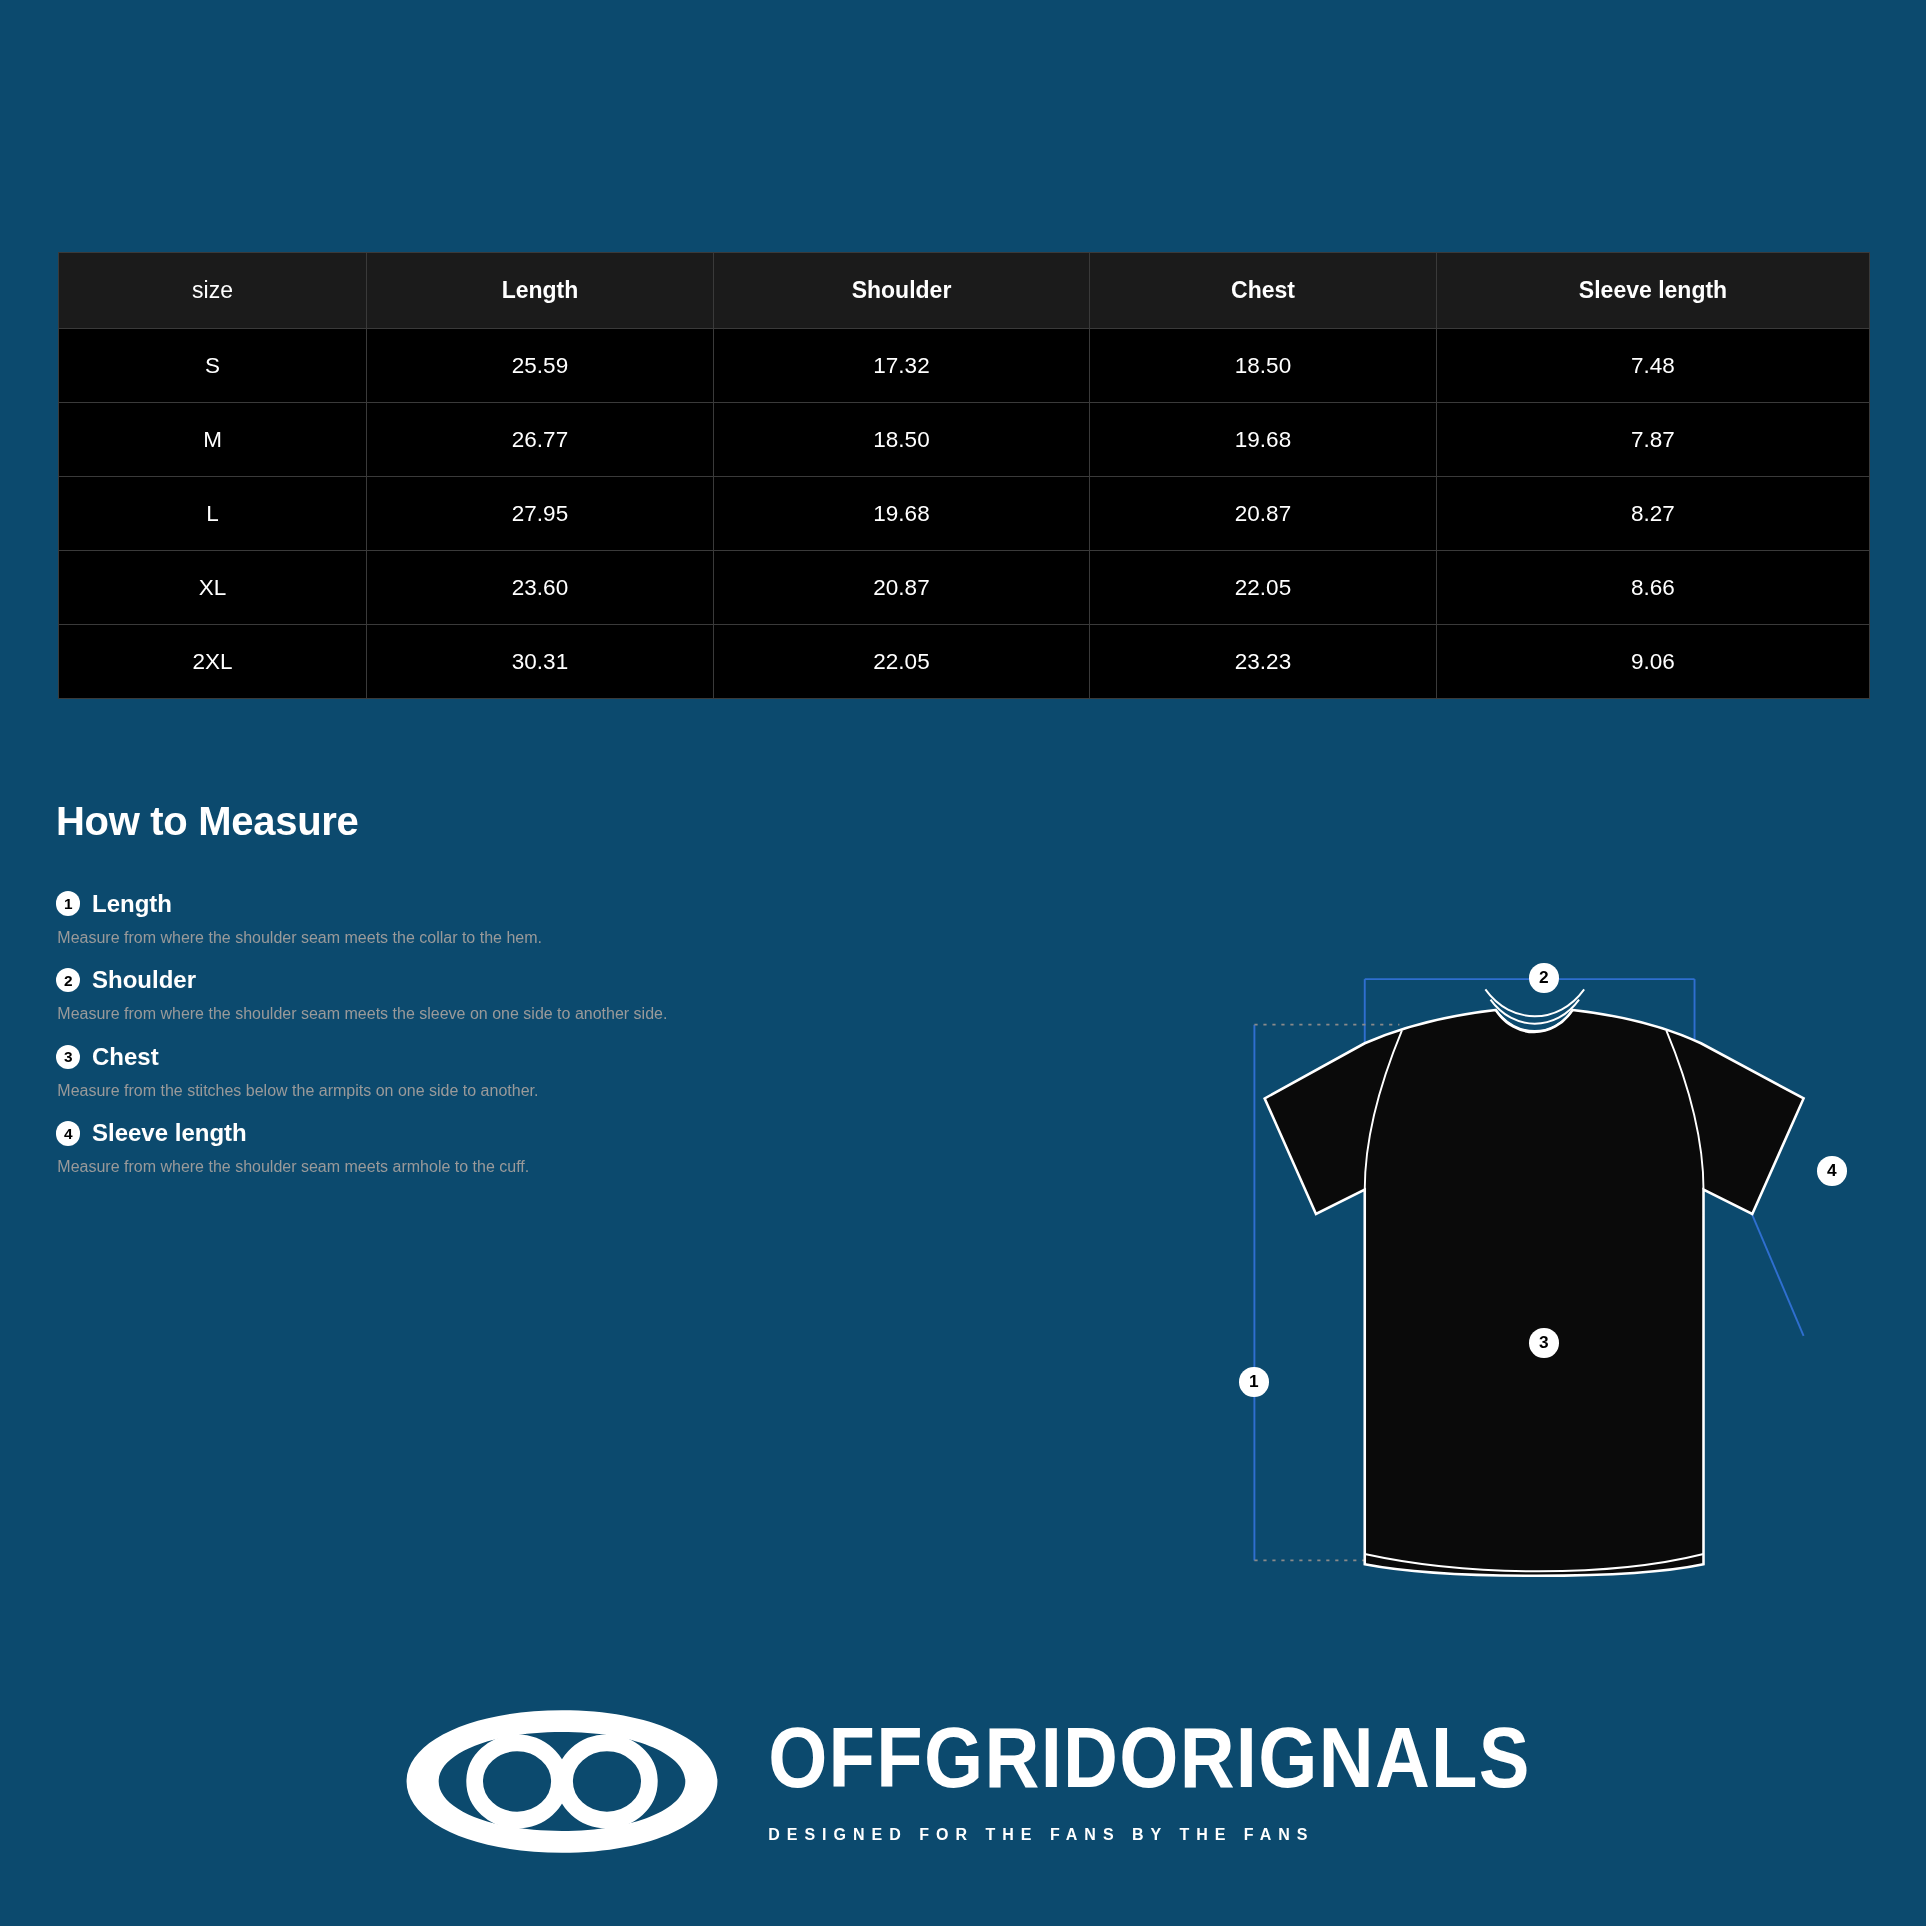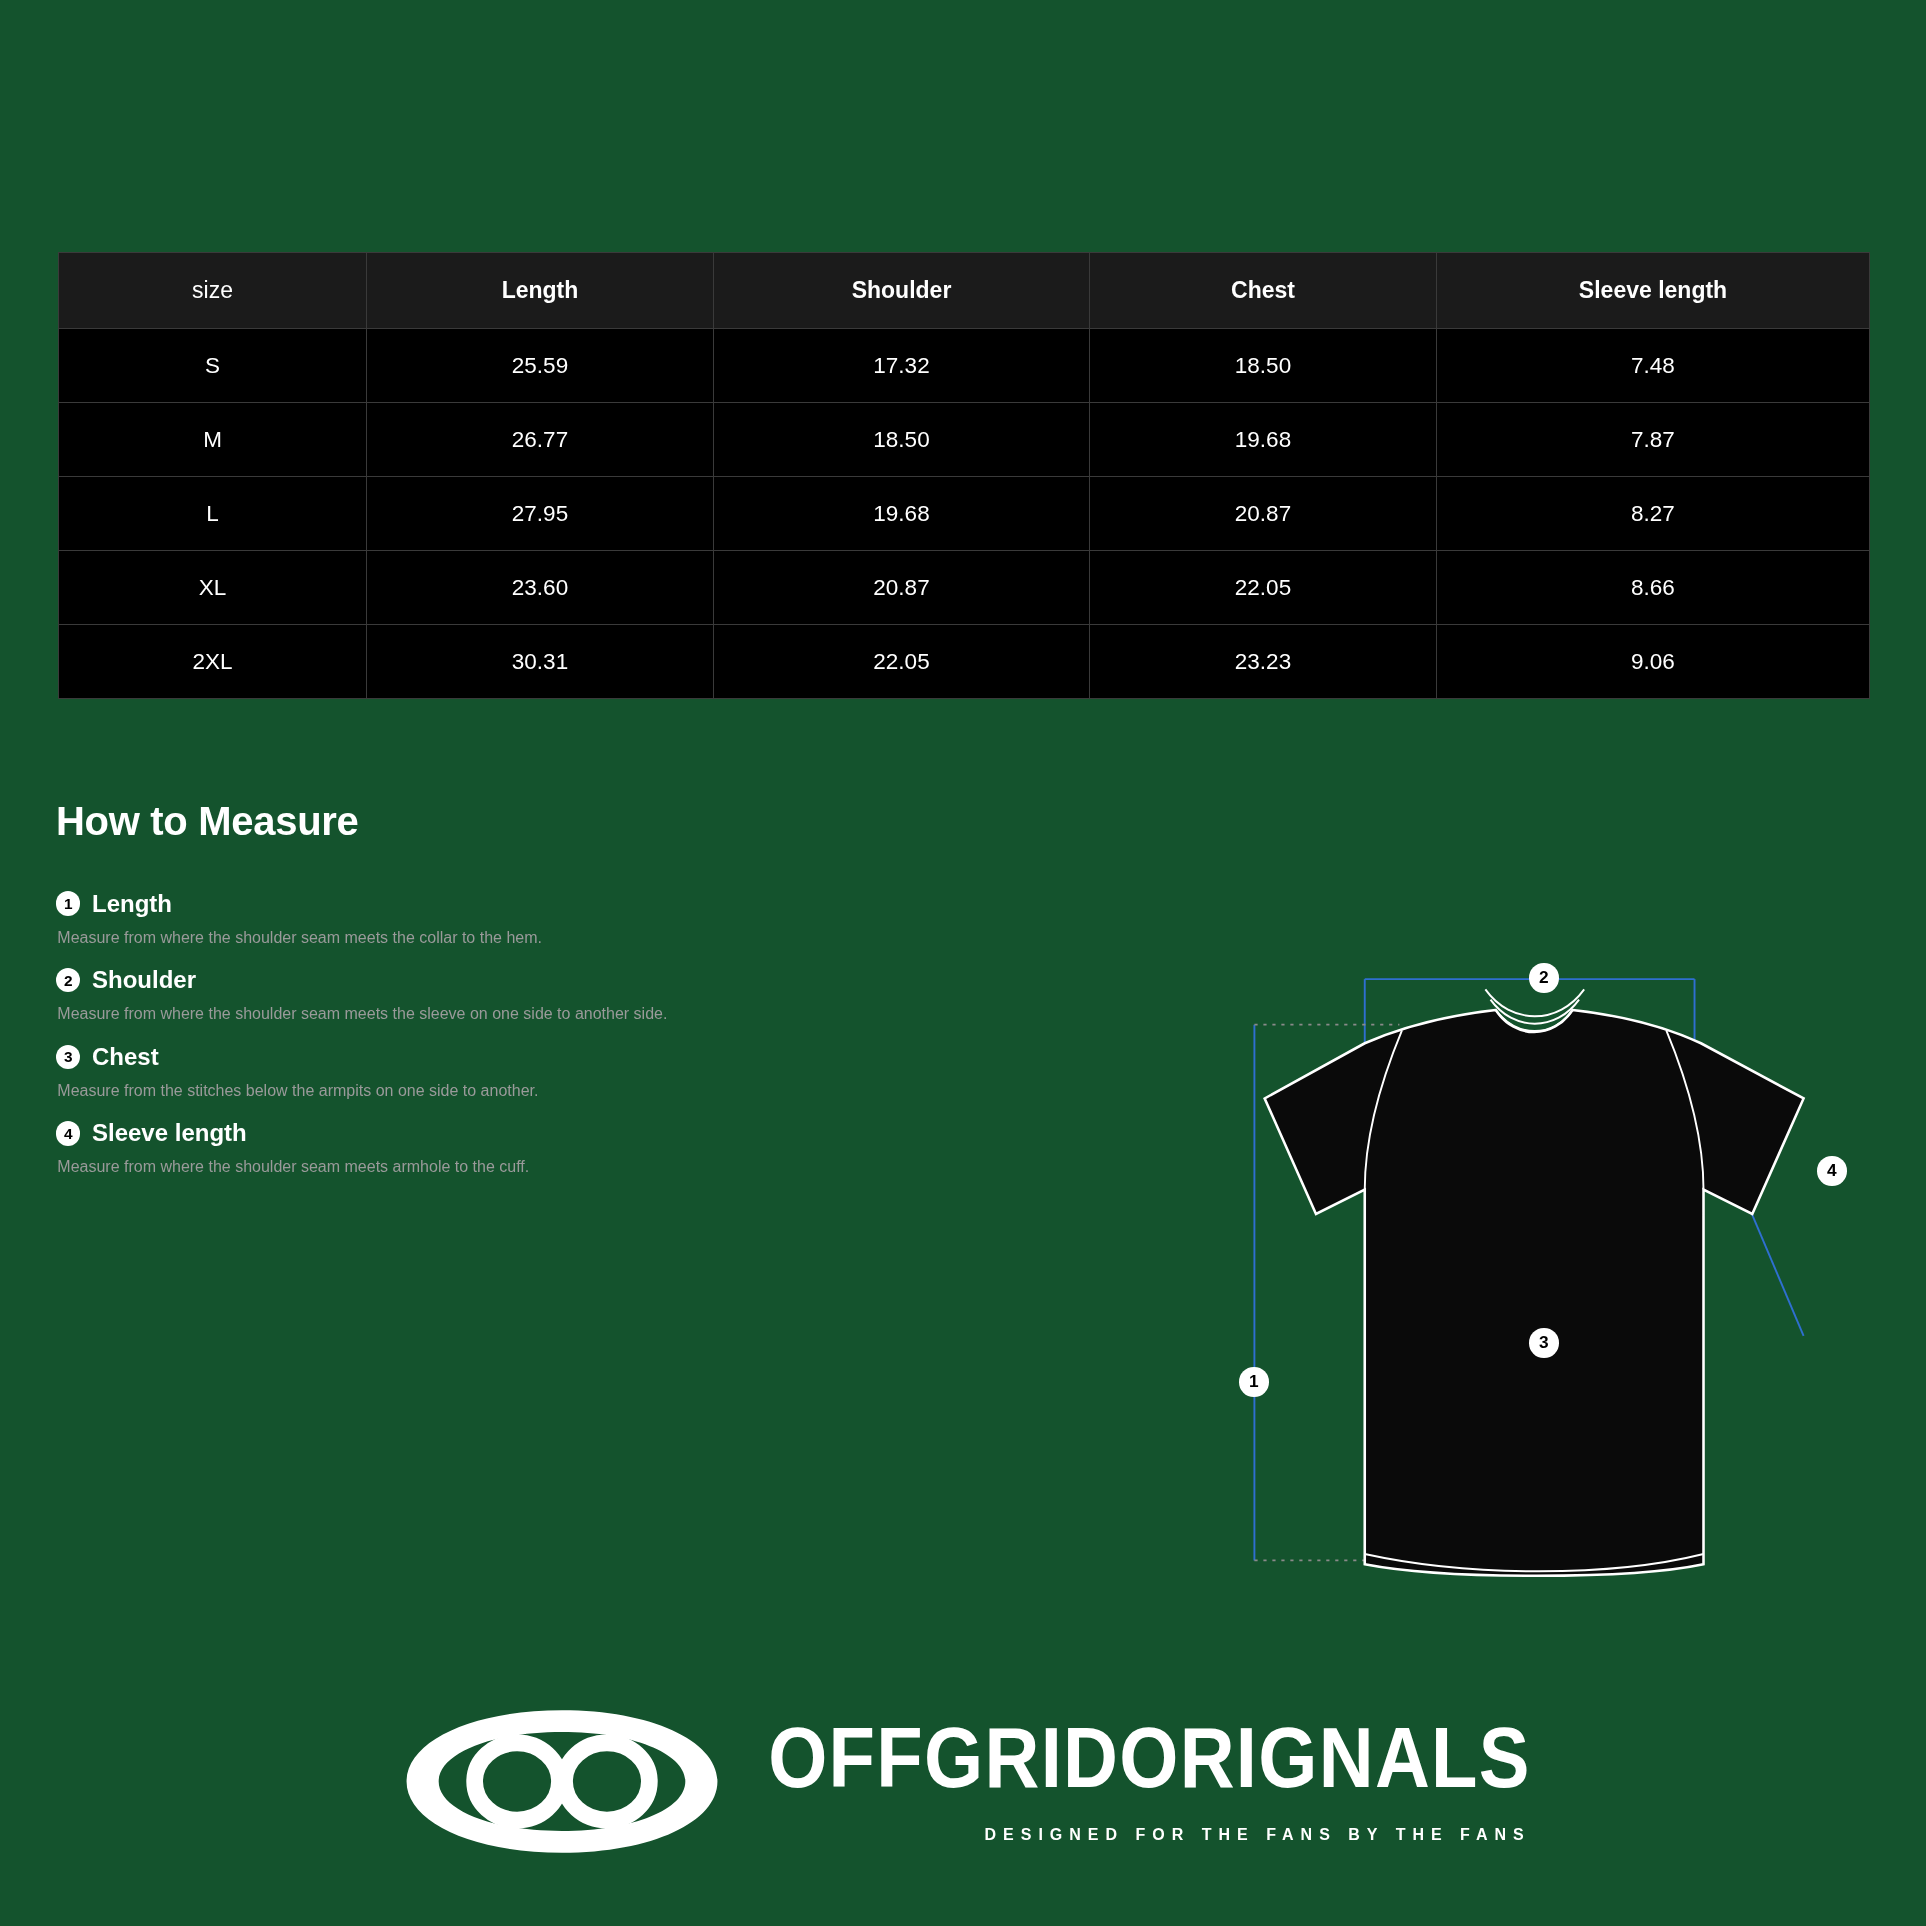--- a/index.html
+++ b/index.html
@@ -6,21 +6,21 @@
   html, body {
     width: 1926px; height: 1926px;
     background: #000000;
     font-family: "Liberation Sans", sans-serif;
     color: #ffffff;
     overflow: hidden;
   }
   .page {
     position: relative;
     width: 1926px; height: 1926px;
-    background: #14532d;
+    background: #0c4a6e;
   }
 
   
   .size-table {
     position: absolute;
     left: 58px; top: 252px;
     width: 1811px;
     border-collapse: collapse;
     table-layout: fixed;
   }
@@ -128,21 +128,21 @@
   .footer {
     position: absolute;
     left: 0; top: 1701px;
     width: 1926px;
     display: flex;
     align-items: center;
     justify-content: center;
     gap: 39px;
   }
   .logo-mark { width: 334px; height: 161px; flex: 0 0 auto; }
-  .brand-block { display: flex; flex-direction: column; align-items: flex-end; }
+  .brand-block { display: flex; flex-direction: column; align-items: flex-start; }
   .brand-name {
     font-size: 76px;
     font-weight: bold;
     letter-spacing: 1.3px;
     color: #ffffff;
     line-height: 1;
     font-family: "Liberation Sans", sans-serif;
     transform: scaleY(1.12);
   }
   .brand-tag {

